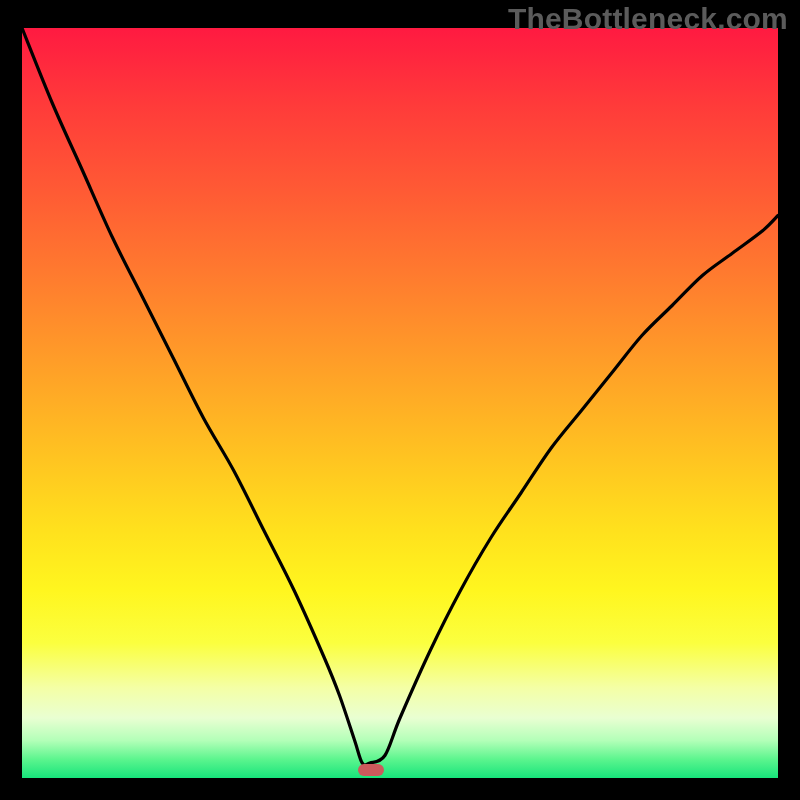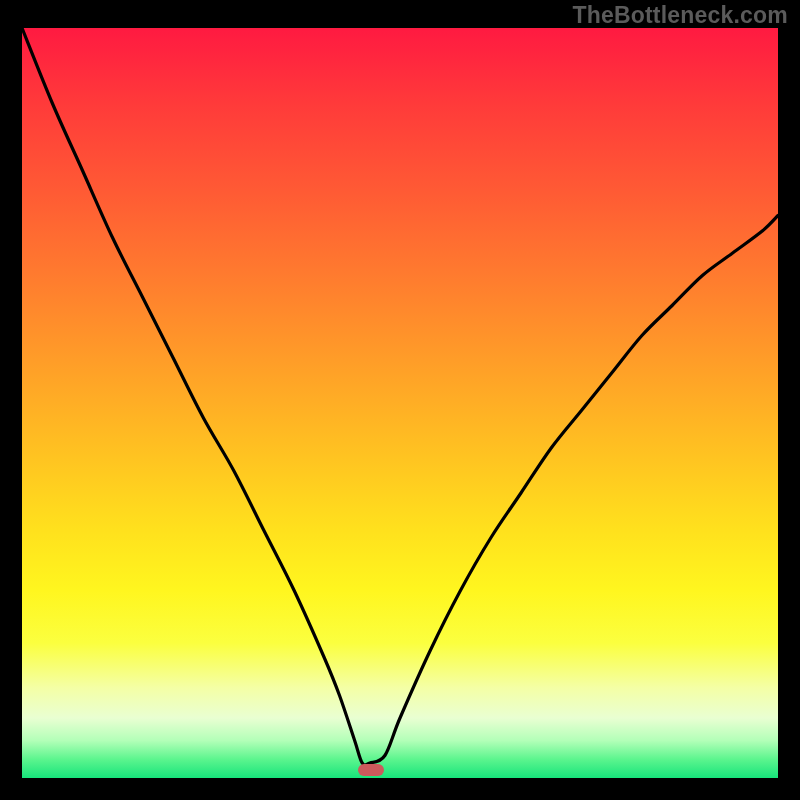--- a/index.html
+++ b/index.html
@@ -15,21 +15,21 @@
     position: relative;
     width: 800px;
     height: 800px;
     background: #000;
   }
   .watermark {
     position: absolute;
     top: 2px;
     right: 12px;
     color: #5b5b5b;
-    font-size: 23px;
+    font-size: 30px;
     font-weight: 600;
     letter-spacing: 0.2px;
     z-index: 10;
   }
   .plot {
     position: absolute;
     left: 22px;
     top: 28px;
     width: 756px;
     height: 750px;

